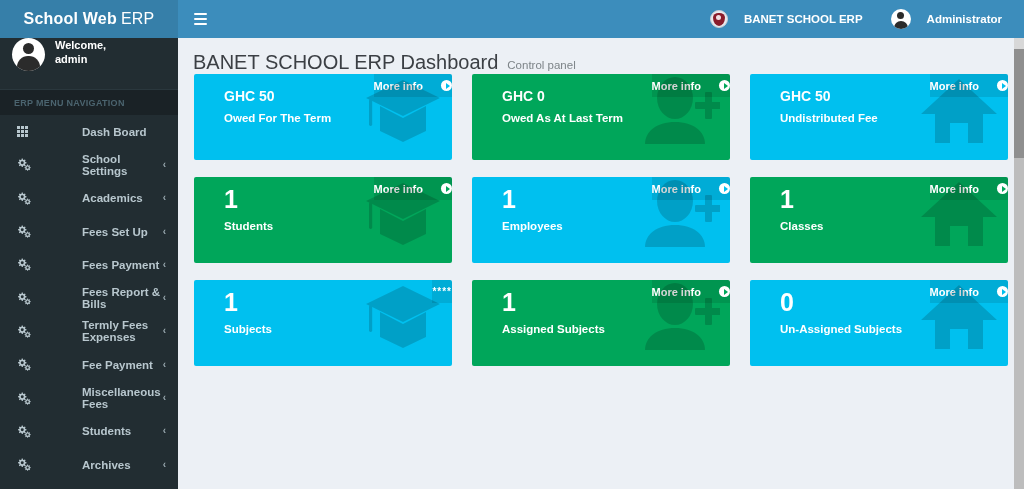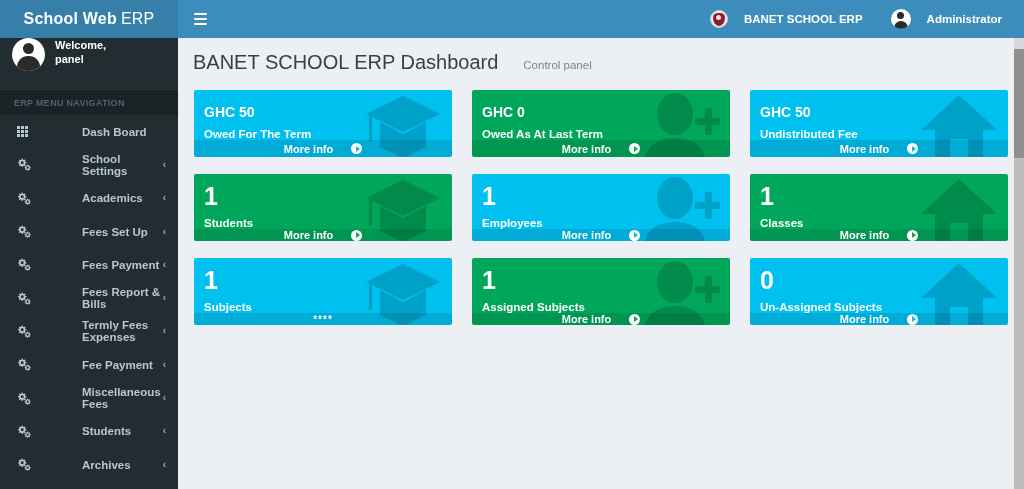--- a/index.html
+++ b/index.html
@@ -186,22 +186,22 @@
   .ico-grid span { background: currentColor; display:block; width:3px; height:3px; }
 
   
   .content-wrap {
     position: absolute; top: 38px; left: 178px;
     width: 846px; height: 451px;
     background: #ecf0f5;
     overflow: hidden;
   }
   .content-header {
-    padding: 13px 15px 16px 15px;
-    display: flex; align-items: baseline; gap: 16px;
+    padding: 13px 15px 0 15px;
+    display: flex; align-items: baseline;
   }
   .page-title {
     font-size: 20px;
     color: #3b3f44;
     font-weight: normal;
     white-space: nowrap;
   }
   .page-subtitle {
     margin-left: 9px;
     font-size: 11.5px;
@@ -214,23 +214,24 @@
     display: grid;
     grid-template-columns: repeat(3, 1fr);
     gap: 17px 20px;
   }
 
   .small-box {
     position: relative;
     border-radius: 2px;
     overflow: hidden;
     color: #ffffff;
-    height: 67px;
-    display: flex; flex-direction: column;
+    height: 86px;
+    display: flex; flex-direction: row;
     cursor: default;
+    padding-left: 20px;
   }
   .small-box.bg-aqua  { background: #00c0ef; }
   .small-box.bg-green { background: #00a65a; }
 
   .sb-inner {
     flex: 1;
     padding: 8px 10px 0 10px;
     position: relative;
     z-index: 2;
   }
@@ -345,21 +346,21 @@
       </div>
     </div>
   </div>
 
   <div class="sidebar">
 
     <div class="user-panel">
       <span class="up-avatar"></span>
       <div class="up-text">
         <div>Welcome,</div>
-        <div>panel</div>
+        <div>admin</div>
       </div>
     </div>
 
     <div class="menu-header">ERP MENU NAVIGATION</div>
 
     <div id="sidebar-menu">
         <div class="menu-item">
           <span class="mi-icon">
             <span class="ico-grid">
               <span></span>

